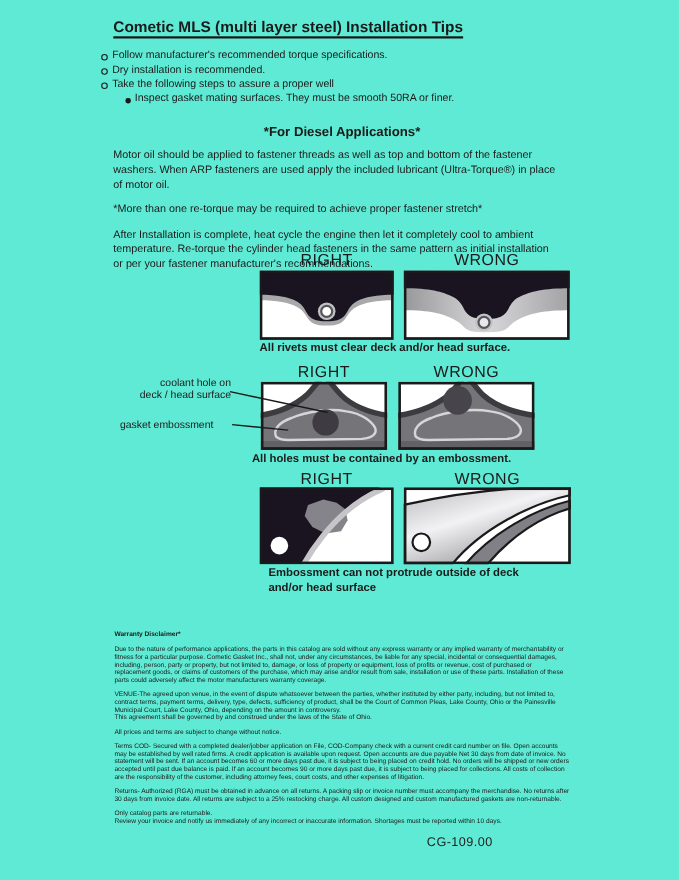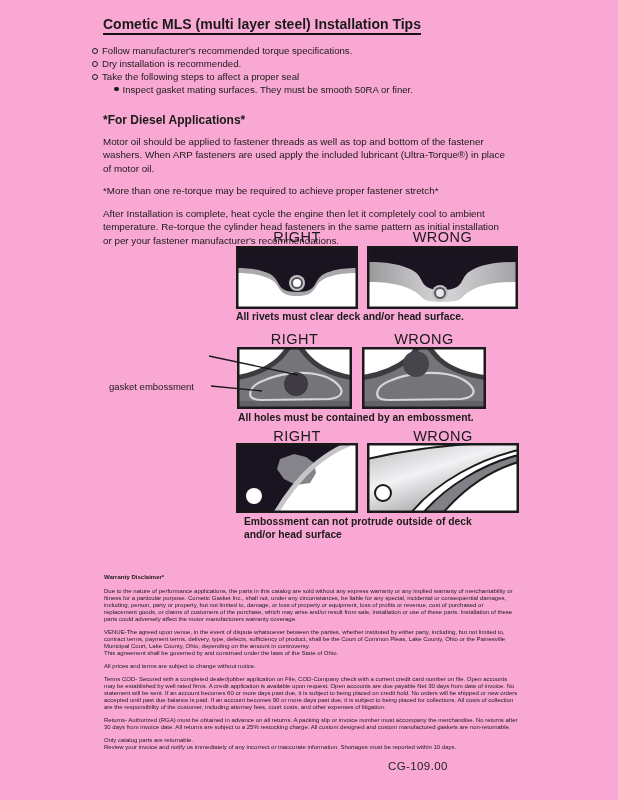--- a/index.html
+++ b/index.html
@@ -1,31 +1,31 @@
 <!DOCTYPE html>
 <html><head>
 <meta charset="utf-8">
 <style>
   html,body{margin:0;padding:0;background:#fff;}
-  .page{position:relative;width:618px;height:800px;background:#f9a8d4;
+  .page{position:relative;width:618px;height:800px;background:#5eead4;
         font-family:"Liberation Sans",sans-serif;color:#1a1a1a;overflow:hidden;}
 
   .title{position:absolute;left:103px;top:16px;font-size:14px;font-weight:bold;
          border-bottom:2px solid #141414;padding-bottom:1px;white-space:nowrap;}
 
   .bullets{position:absolute;left:92px;top:44px;width:440px;font-size:9.6px;line-height:13px;}
-  .bullet{display:flex;align-items:flex-start;}
+  .bullet{display:flex;align-items:center;}
   .b-marker{width:4px;height:4px;border:1px solid #1a1a1a;border-radius:50%;
             margin:3.5px 4px 0 0;flex:none;}
   .sub{margin-left:22px;}
   .s-marker{width:4.5px;height:4.5px;background:#1a1a1a;border-radius:50%;
             margin:3.8px 4px 0 0;flex:none;}
 
   .diesel{position:absolute;left:103px;top:114px;width:416px;font-size:9.8px;line-height:13.5px;}
-  .diesel h2{font-size:12px;margin:0 0 7px 0;}
+  .diesel h2{font-size:12px;margin:0 0 7px 0;text-align:center;}
   .diesel p{margin:0 10px 9px 0;}
 
   .dlabel{position:absolute;font-weight:normal;font-size:14.5px;text-align:center;letter-spacing:.5px;}
   .dcap{position:absolute;font-weight:bold;font-size:10.3px;line-height:12.5px;white-space:pre-line;}
   .side-label{position:absolute;width:122px;text-align:right;font-size:9.5px;
               line-height:11px;white-space:pre-line;}
   .dbox{position:absolute;line-height:0;}
   .leader{position:absolute;left:205px;top:348px;pointer-events:none;}
 
   .disclaimer{position:absolute;left:104px;top:574px;width:414px;font-size:6px;line-height:7px;}
@@ -45,21 +45,21 @@
     <div class="bullet">
       <span class="b-marker"></span>
       <span>Follow manufacturer's recommended torque specifications.</span>
     </div>
     <div class="bullet">
       <span class="b-marker"></span>
       <span>Dry installation is recommended.</span>
     </div>
     <div class="bullet">
       <span class="b-marker"></span>
-      <span>Take the following steps to affect a proper seal</span>
+      <span>Take the following steps to assure a proper well</span>
     </div>
     <div class="bullet sub">
       <span class="s-marker"></span>
       <span>Inspect gasket mating surfaces.  They must be smooth 50RA or finer.</span>
     </div>
   </div>
 
   <div class="diesel">
     <h2>*For Diesel Applications*</h2>
     <p>Motor oil should be applied to fastener threads as well as top and bottom of the fastener washers. When ARP fasteners are used apply the included lubricant (Ultra-Torque®) in place of motor oil.</p>
@@ -95,20 +95,22 @@
       <circle cx="73" cy="47" r="8" fill="#c2c2c5"></circle>
       <circle cx="73" cy="47" r="5" fill="#e8e8ea" stroke="#55555a" stroke-width="2"></circle>
       <rect x="1.25" y="1.25" width="148.5" height="60.5" fill="none" stroke="#1a1a1a" stroke-width="2.5"></rect>
     </svg>
   </div>
   <div class="dcap" style="left:236px;top:311px">All rivets must clear deck and/or head surface.</div>
 
   <div class="dlabel" style="left:237px;top:331px;width:115px">RIGHT</div>
   <div class="dlabel" style="left:362px;top:331px;width:124px">WRONG</div>
 
+  <div class="side-label" style="left:88px;top:343px">coolant hole on
+deck / head surface</div>
   <div class="side-label" style="left:72px;top:381px">gasket embossment</div>
 
   <div class="dbox" style="left:237px;top:347px">
     <svg width="115" height="62" viewBox="0 0 115 62">
       <rect x="1.25" y="1.25" width="112.5" height="59.5" fill="#ffffff"></rect>
       <path d="M0,29 C18,27 31,20 41,11 C47,5 50,0 53,0 L62,0 C65,0 68,5 74,11 C84,21 98,27 115,29 L115,62 L0,62 Z" fill="#757579"></path>
       <path d="M-2,31 C18,28 32,21 42,12 C48,6 51,1 54,-2 M61,-2 C64,1 67,6 73,12 C83,22 97,28 117,31" fill="none" stroke="#3c3c40" stroke-width="5"></path>
       <rect x="0" y="54" width="115" height="8" fill="#626266"></rect>
       <path d="M14,50 C11,43 17,37 28,33 C42,27 62,24 78,27 C92,29 101,36 104,42 C106,47 102,51 92,52 L25,53 C18,53 16,52 14,50 Z" fill="none" stroke="#d6d6d9" stroke-width="2.2"></path>
       <circle cx="59" cy="37" r="12" fill="#3e3c42"></circle>
@@ -119,21 +121,21 @@
     <svg width="124" height="62" viewBox="0 0 124 62">
       <rect x="1.25" y="1.25" width="121.5" height="59.5" fill="#ffffff"></rect>
       <path d="M0,29 C20,27 34,20 45,11 C51,5 54,0 57,0 L66,0 C69,0 72,5 78,11 C89,21 104,27 124,29 L124,62 L0,62 Z" fill="#757579"></path>
       <path d="M-2,31 C20,28 35,21 46,12 C52,6 55,1 58,-2 M65,-2 C68,1 71,6 77,12 C88,22 103,28 126,31" fill="none" stroke="#3c3c40" stroke-width="5"></path>
       <rect x="0" y="54" width="124" height="8" fill="#626266"></rect>
       <path d="M16,50 C13,43 19,37 30,33 C44,27 66,24 84,27 C98,29 108,36 111,42 C113,47 109,51 99,52 L27,53 C20,53 18,52 16,50 Z" fill="none" stroke="#d6d6d9" stroke-width="2.2"></path>
       <circle cx="54" cy="17" r="13" fill="#47454b"></circle>
       <rect x="1.25" y="1.25" width="121.5" height="59.5" fill="none" stroke="#1a1a1a" stroke-width="2.5"></rect>
     </svg>
   </div>
-  <div class="dcap" style="left:238px;top:412px">All holes must be contained by an embossment.</div>
+  <div class="dcap" style="left:229px;top:412px">All holes must be contained by an embossment.</div>
 
   <svg class="leader" width="100" height="50" viewBox="0 0 100 50">
     <line x1="4" y1="8" x2="93" y2="27" stroke="#1a1a1a" stroke-width="1.3"></line>
     <line x1="6" y1="38" x2="57" y2="43" stroke="#1a1a1a" stroke-width="1.3"></line>
   </svg>
 
   <div class="dlabel" style="left:236px;top:428px;width:122px">RIGHT</div>
   <div class="dlabel" style="left:367px;top:428px;width:152px">WRONG</div>
 
   <div class="dbox" style="left:236px;top:443px">

